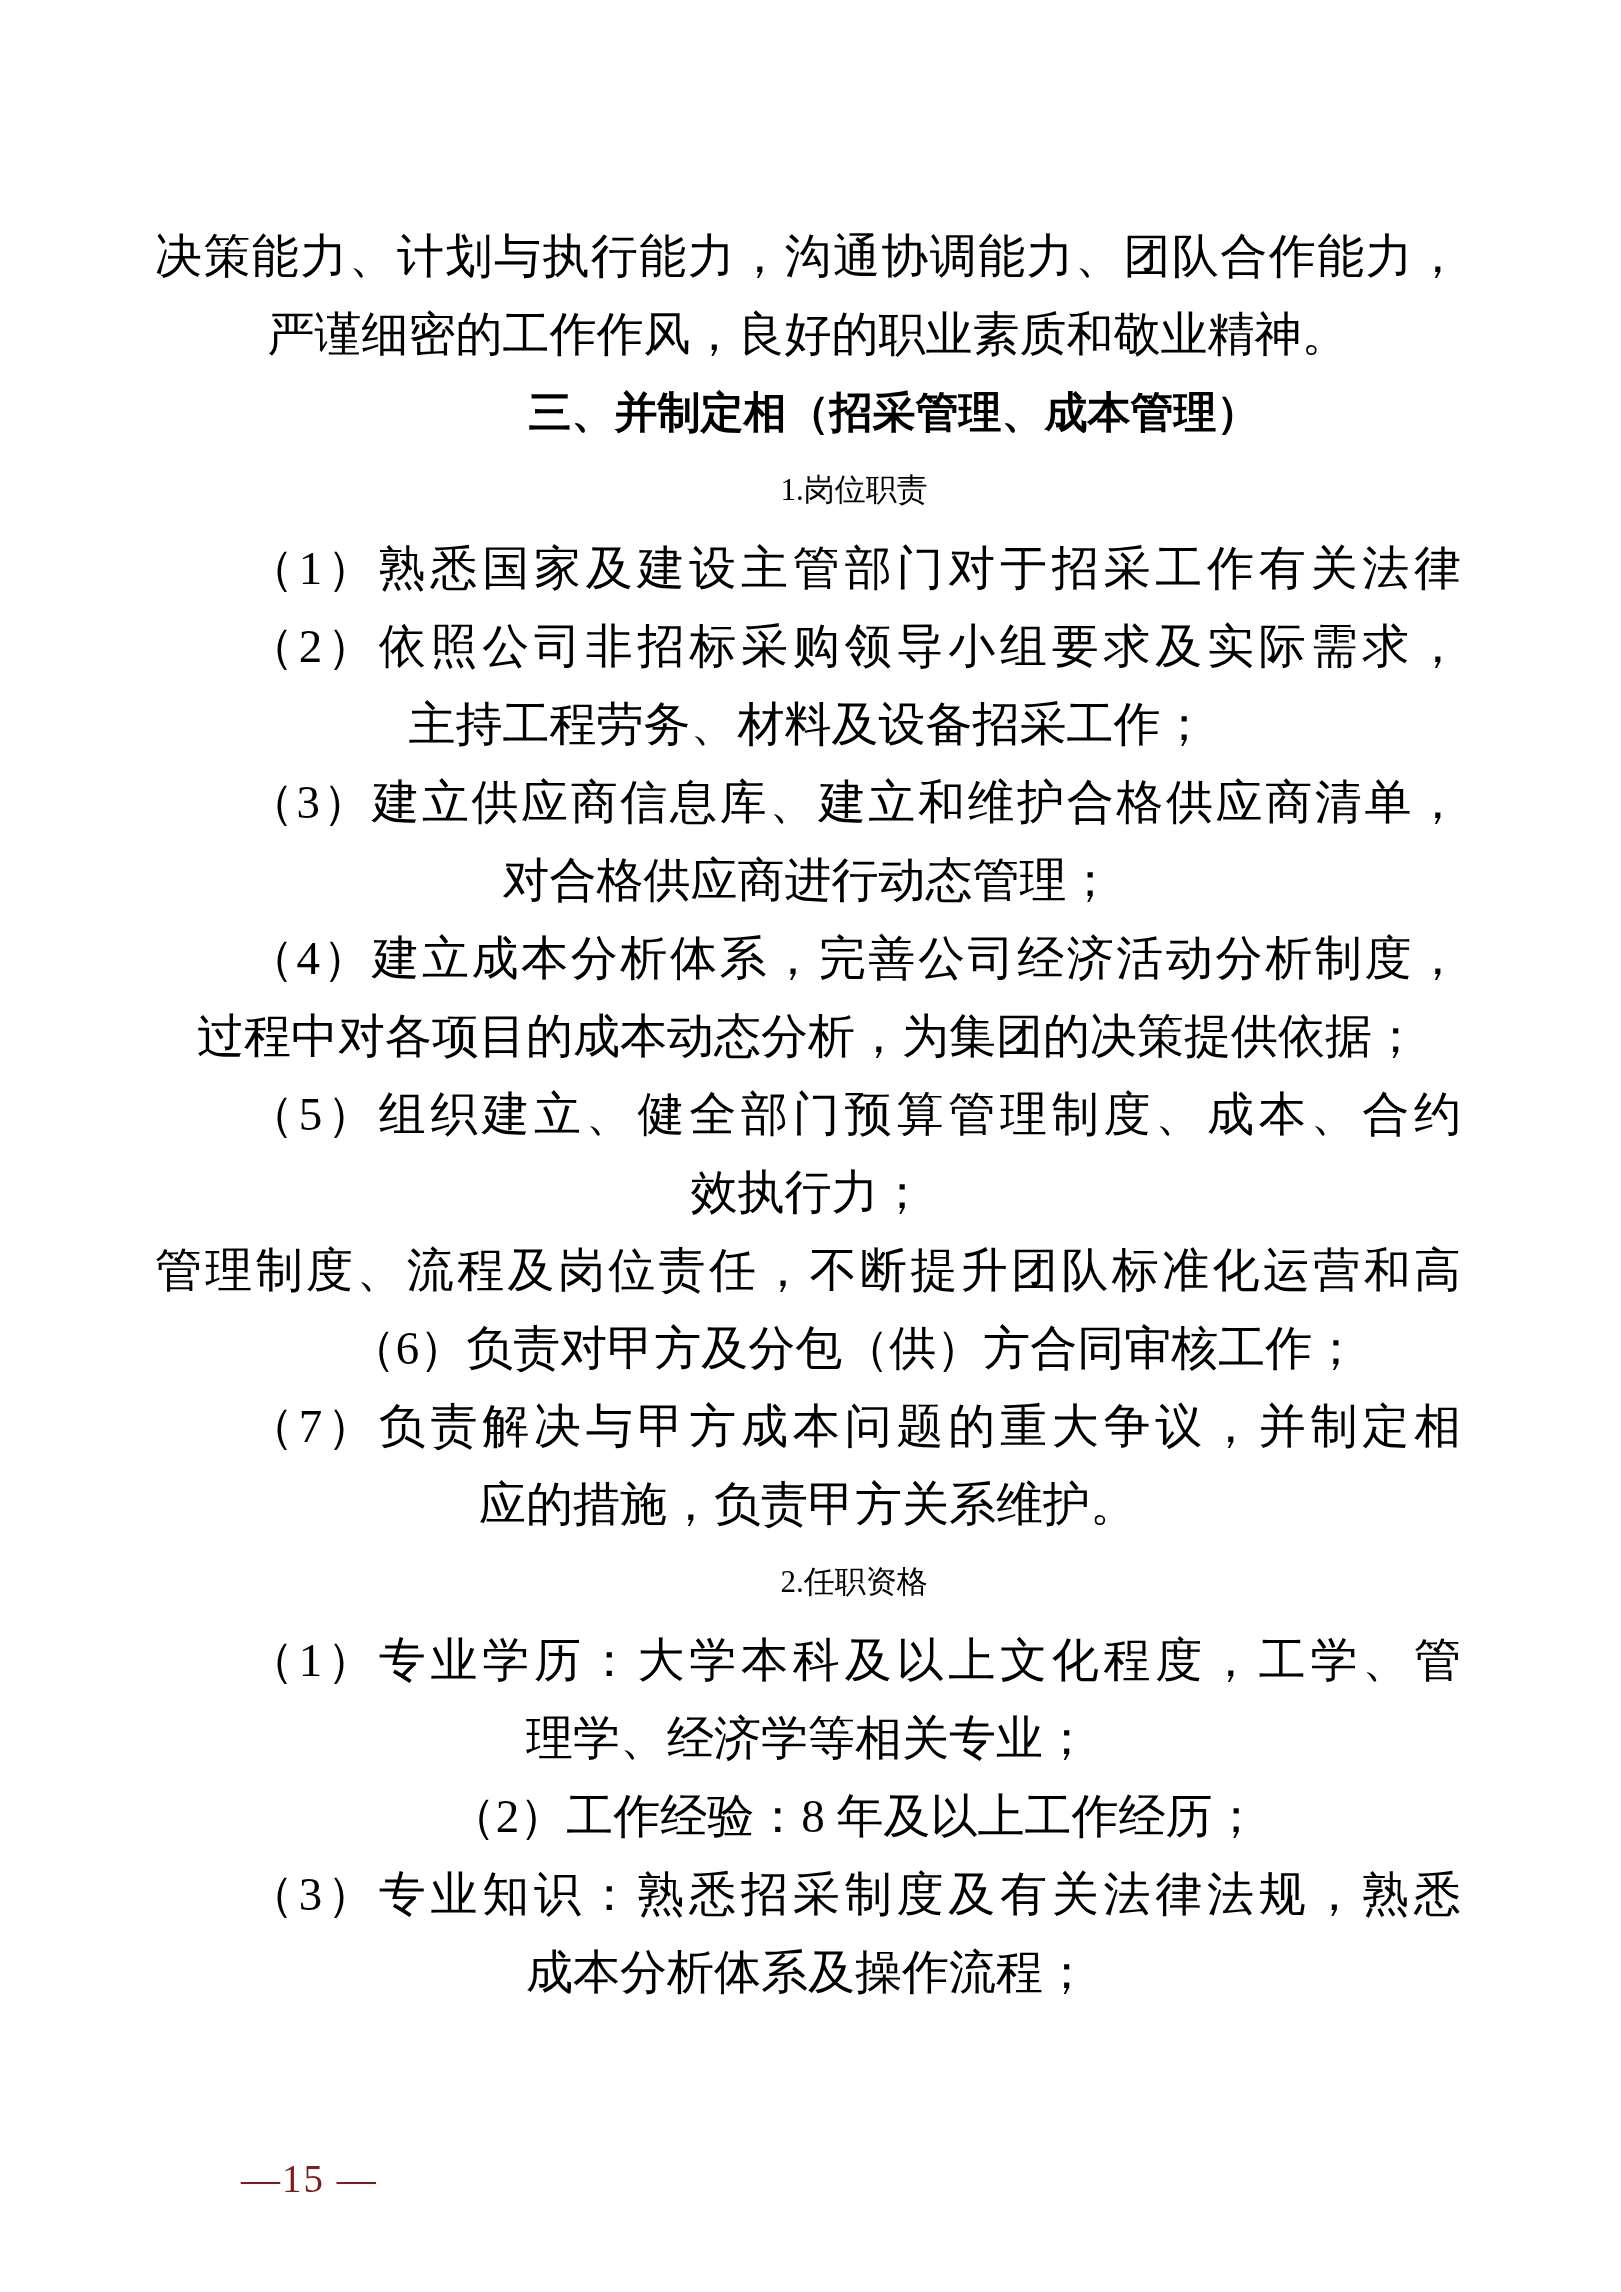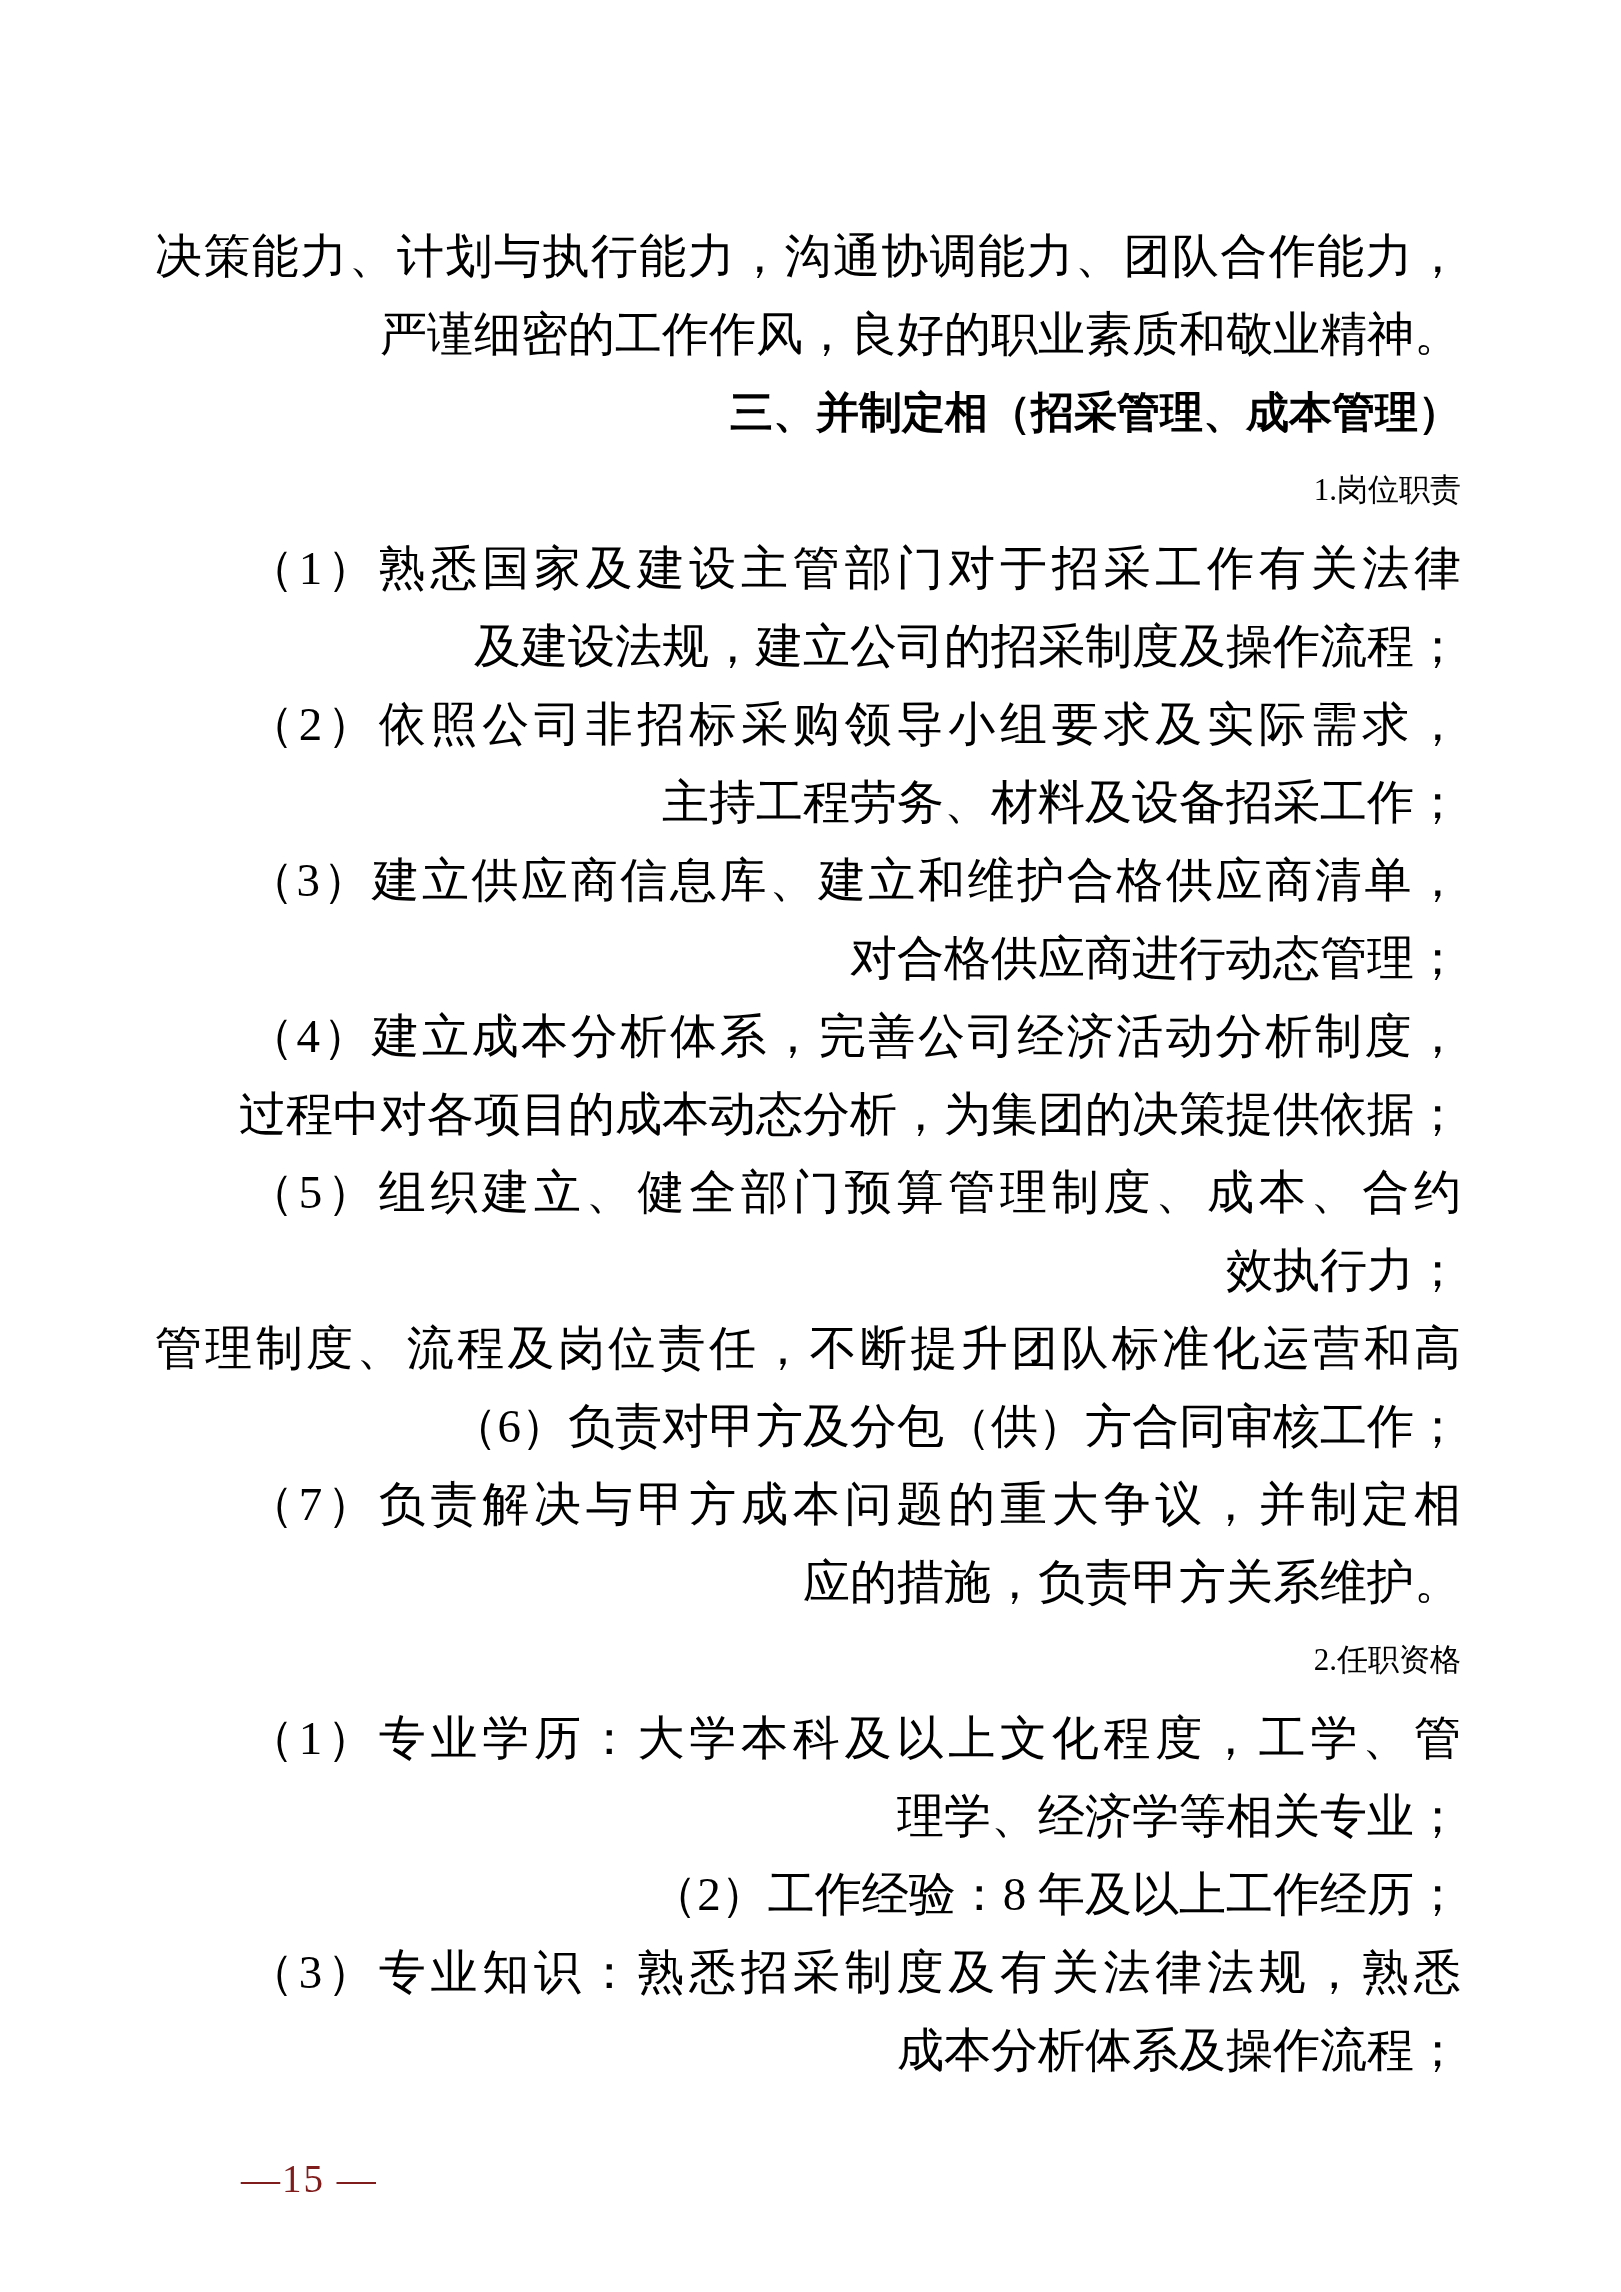--- a/index.html
+++ b/index.html
@@ -24,21 +24,21 @@
     left: 155px;
     top: 217px;
     width: 1306px;
   }
   .block { margin: 0; padding: 0; }
   .line {
     font-size: 47px;
     line-height: 78px;
     height: 78px;
     white-space: nowrap;
-    text-align: right;
+    text-align: center;
     letter-spacing: 0;
   }
   .line.fill {
     white-space: normal;
     text-align: justify;
     text-align-last: justify;
     overflow: hidden;
   }
   .line.indent { padding-left: 92px; }
   .heading .line {
@@ -73,21 +73,20 @@
         <div class="line">严谨细密的工作作风，良好的职业素质和敬业精神。</div>
       </div>
       <div class="block heading">
         <div class="line">三、并制定相（招采管理、成本管理）</div>
       </div>
       <div class="block subheading">
         <div class="line">1.岗位职责</div>
       </div>
       <div class="block body">
         <div class="line fill indent">（1）熟悉国家及建设主管部门对于招采工作有关法律</div>
-        <div class="line">及建设法规，建立公司的招采制度及操作流程；</div>
       </div>
       <div class="block body">
         <div class="line fill indent">（2）依照公司非招标采购领导小组要求及实际需求，</div>
         <div class="line">主持工程劳务、材料及设备招采工作；</div>
       </div>
       <div class="block body">
         <div class="line fill indent">（3）建立供应商信息库、建立和维护合格供应商清单，</div>
         <div class="line">对合格供应商进行动态管理；</div>
       </div>
       <div class="block body">

